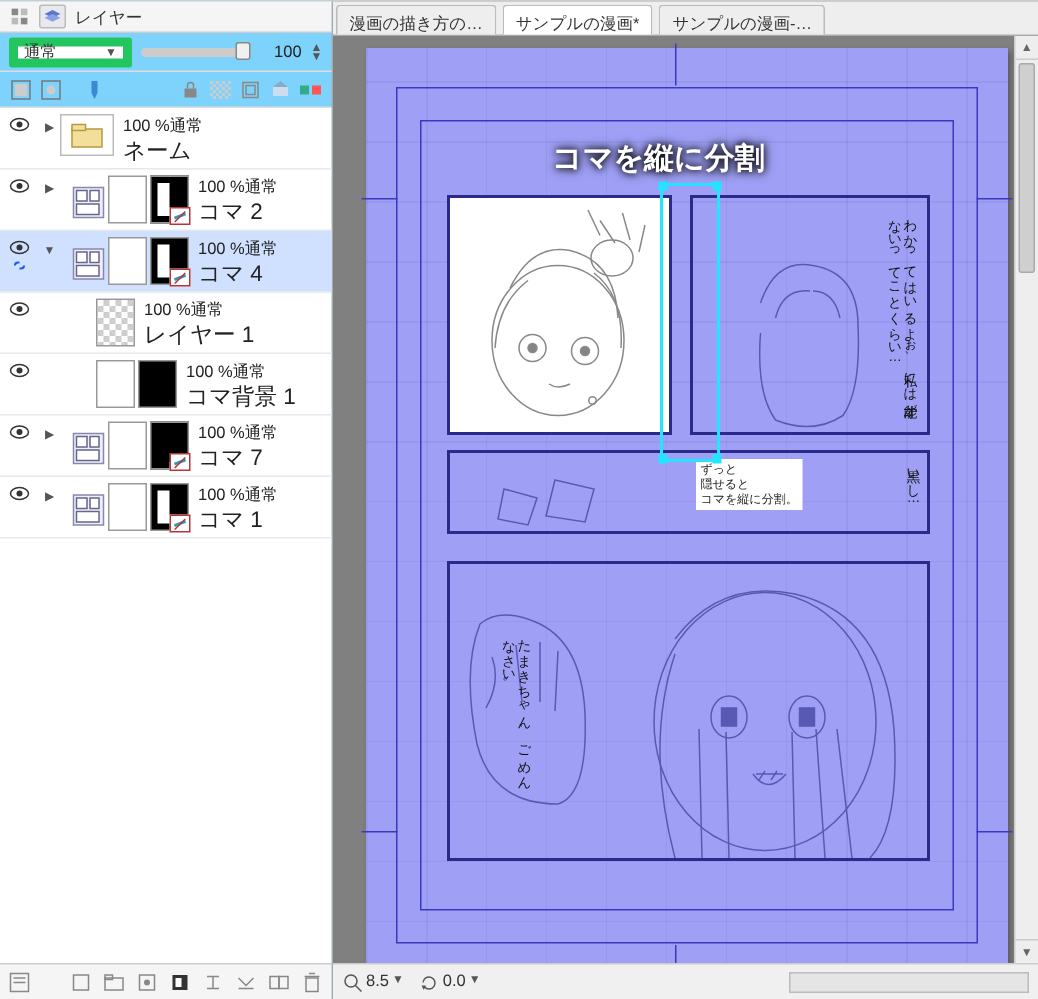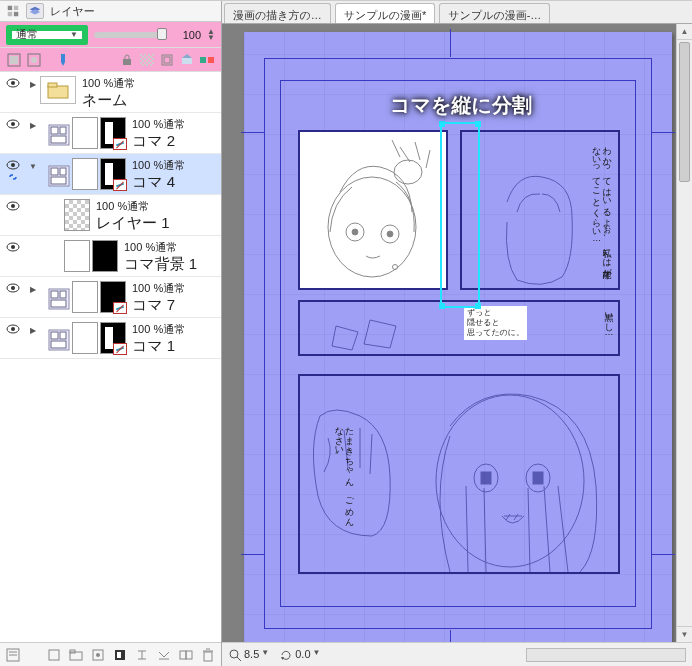--- a/index.html
+++ b/index.html
@@ -1,18 +1,18 @@
 <!DOCTYPE html>
 <html><head>
 <meta charset="utf-8">
 <style>
 html,body{margin:0;padding:0;height:100%;font-family:"Meiryo",sans-serif;font-size:11px;color:#222;background:#f0f0f0;overflow:hidden}
 *{box-sizing:border-box}
 .app{display:flex;width:692px;height:666px;border-top:1px solid #ccc}
-.sidebar{width:222px;display:flex;flex-direction:column;background:#f9a8d4;border-right:1px solid #aaa}
+.sidebar{width:222px;display:flex;flex-direction:column;background:#7dd3fc;border-right:1px solid #aaa}
 .sb-tabs{display:flex;align-items:center;height:21px;border-bottom:1px solid #ccc;gap:4px;padding:0 4px;background:#f5f5f5}
 .sb-tab{width:18px;height:16px;display:flex;align-items:center;justify-content:center;color:#555;border-radius:2px}
 .sb-tab.active{background:#e8e8ee;border:1px solid #bbb}
 .sb-title{font-size:11px;color:#333;margin-left:2px}
 .row-ctrl{display:flex;align-items:center;gap:6px;height:26px;padding:0 6px;border-bottom:1px solid #ddd}
 .blend-sel{flex:0 0 82px;height:20px;border:6px solid #22c55e;border-radius:2px;background:#fff;display:flex;align-items:center;padding:0 4px;justify-content:space-between;font-size:11px;color:#333}
 .chev{font-size:8px;color:#555}
 .opac-slider{flex:1;height:6px;border-radius:3px;background:linear-gradient(to right,#ccc 0,#ccc 100%);position:relative}
 .opac-slider .knob{position:absolute;width:10px;height:12px;background:#f0f0f0;border:1px solid #888;border-radius:2px;top:-4px;right:0}
 .opac-val{font-size:11px;text-align:right;color:#222;width:28px}
@@ -457,21 +457,21 @@
         <div class="panel" style="left:54px;top:268px;width:322px;height:56px">
           <svg class="sketch" viewBox="0 0 322 56" width="322" height="56">
             <g stroke="#2a2a88" fill="none">
               <polygon points="70,18 96,24 90,46 64,42"></polygon>
               <polygon points="36,24 58,30 52,48 32,44"></polygon>
             </g>
           </svg>
           <div style="position:absolute;left:164px;top:4px;background:#fff;padding:2px 3px;font-size:8px;line-height:1.25;text-align:left">
             <span>ずっと</span><br>
             <span>隠せると</span><br>
-            <span>思ってたのに。</span>
+            <span>コマを縦に分割。</span>
           </div>
           <div class="cap" style="right:4px;top:4px;height:46px">黒いし…</div>
         </div>
 
         <div class="panel" style="left:54px;top:342px;width:322px;height:200px">
           <svg class="sketch" viewBox="0 0 322 200" width="322" height="200">
             <g stroke="#2a2a88" stroke-width="1" fill="none">
               <ellipse cx="210" cy="105" rx="74" ry="86"></ellipse>
               <path d="M150 50 Q180 10 230 20 Q290 34 296 110 Q300 175 280 196"></path>
               <path d="M150 196 Q130 120 150 60"></path>
@@ -489,21 +489,21 @@
           <div class="cap" style="left:34px;top:44px;height:110px">たまきちゃん、ごめんなさい。</div>
         </div>
 
         <div class="sel-rect" style="left:196px;top:90px;width:40px;height:186px">
           <div style="position:absolute;left:-3px;top:-3px;width:6px;height:6px;background:#22e6ff"></div>
           <div style="position:absolute;right:-3px;top:-3px;width:6px;height:6px;background:#22e6ff"></div>
           <div style="position:absolute;left:-3px;bottom:-3px;width:6px;height:6px;background:#22e6ff"></div>
           <div style="position:absolute;right:-3px;bottom:-3px;width:6px;height:6px;background:#22e6ff"></div>
         </div>
 
-        <div class="anno" style="left:146px;top:60px">コマを縦に分割</div>
+        <div class="anno" style="left:124px;top:60px">コマを縦に分割</div>
       </div>
     </div>
 
     <div class="sb-v">
       <div class="sbtn">▲</div>
       <div style="position:absolute;top:18px;left:2px;right:2px;height:140px;background:#cfcfcf;border:1px solid #aaa;border-radius:2px"></div>
       <div class="sbtn">▼</div>
     </div>
 
     <div class="statusbar">

